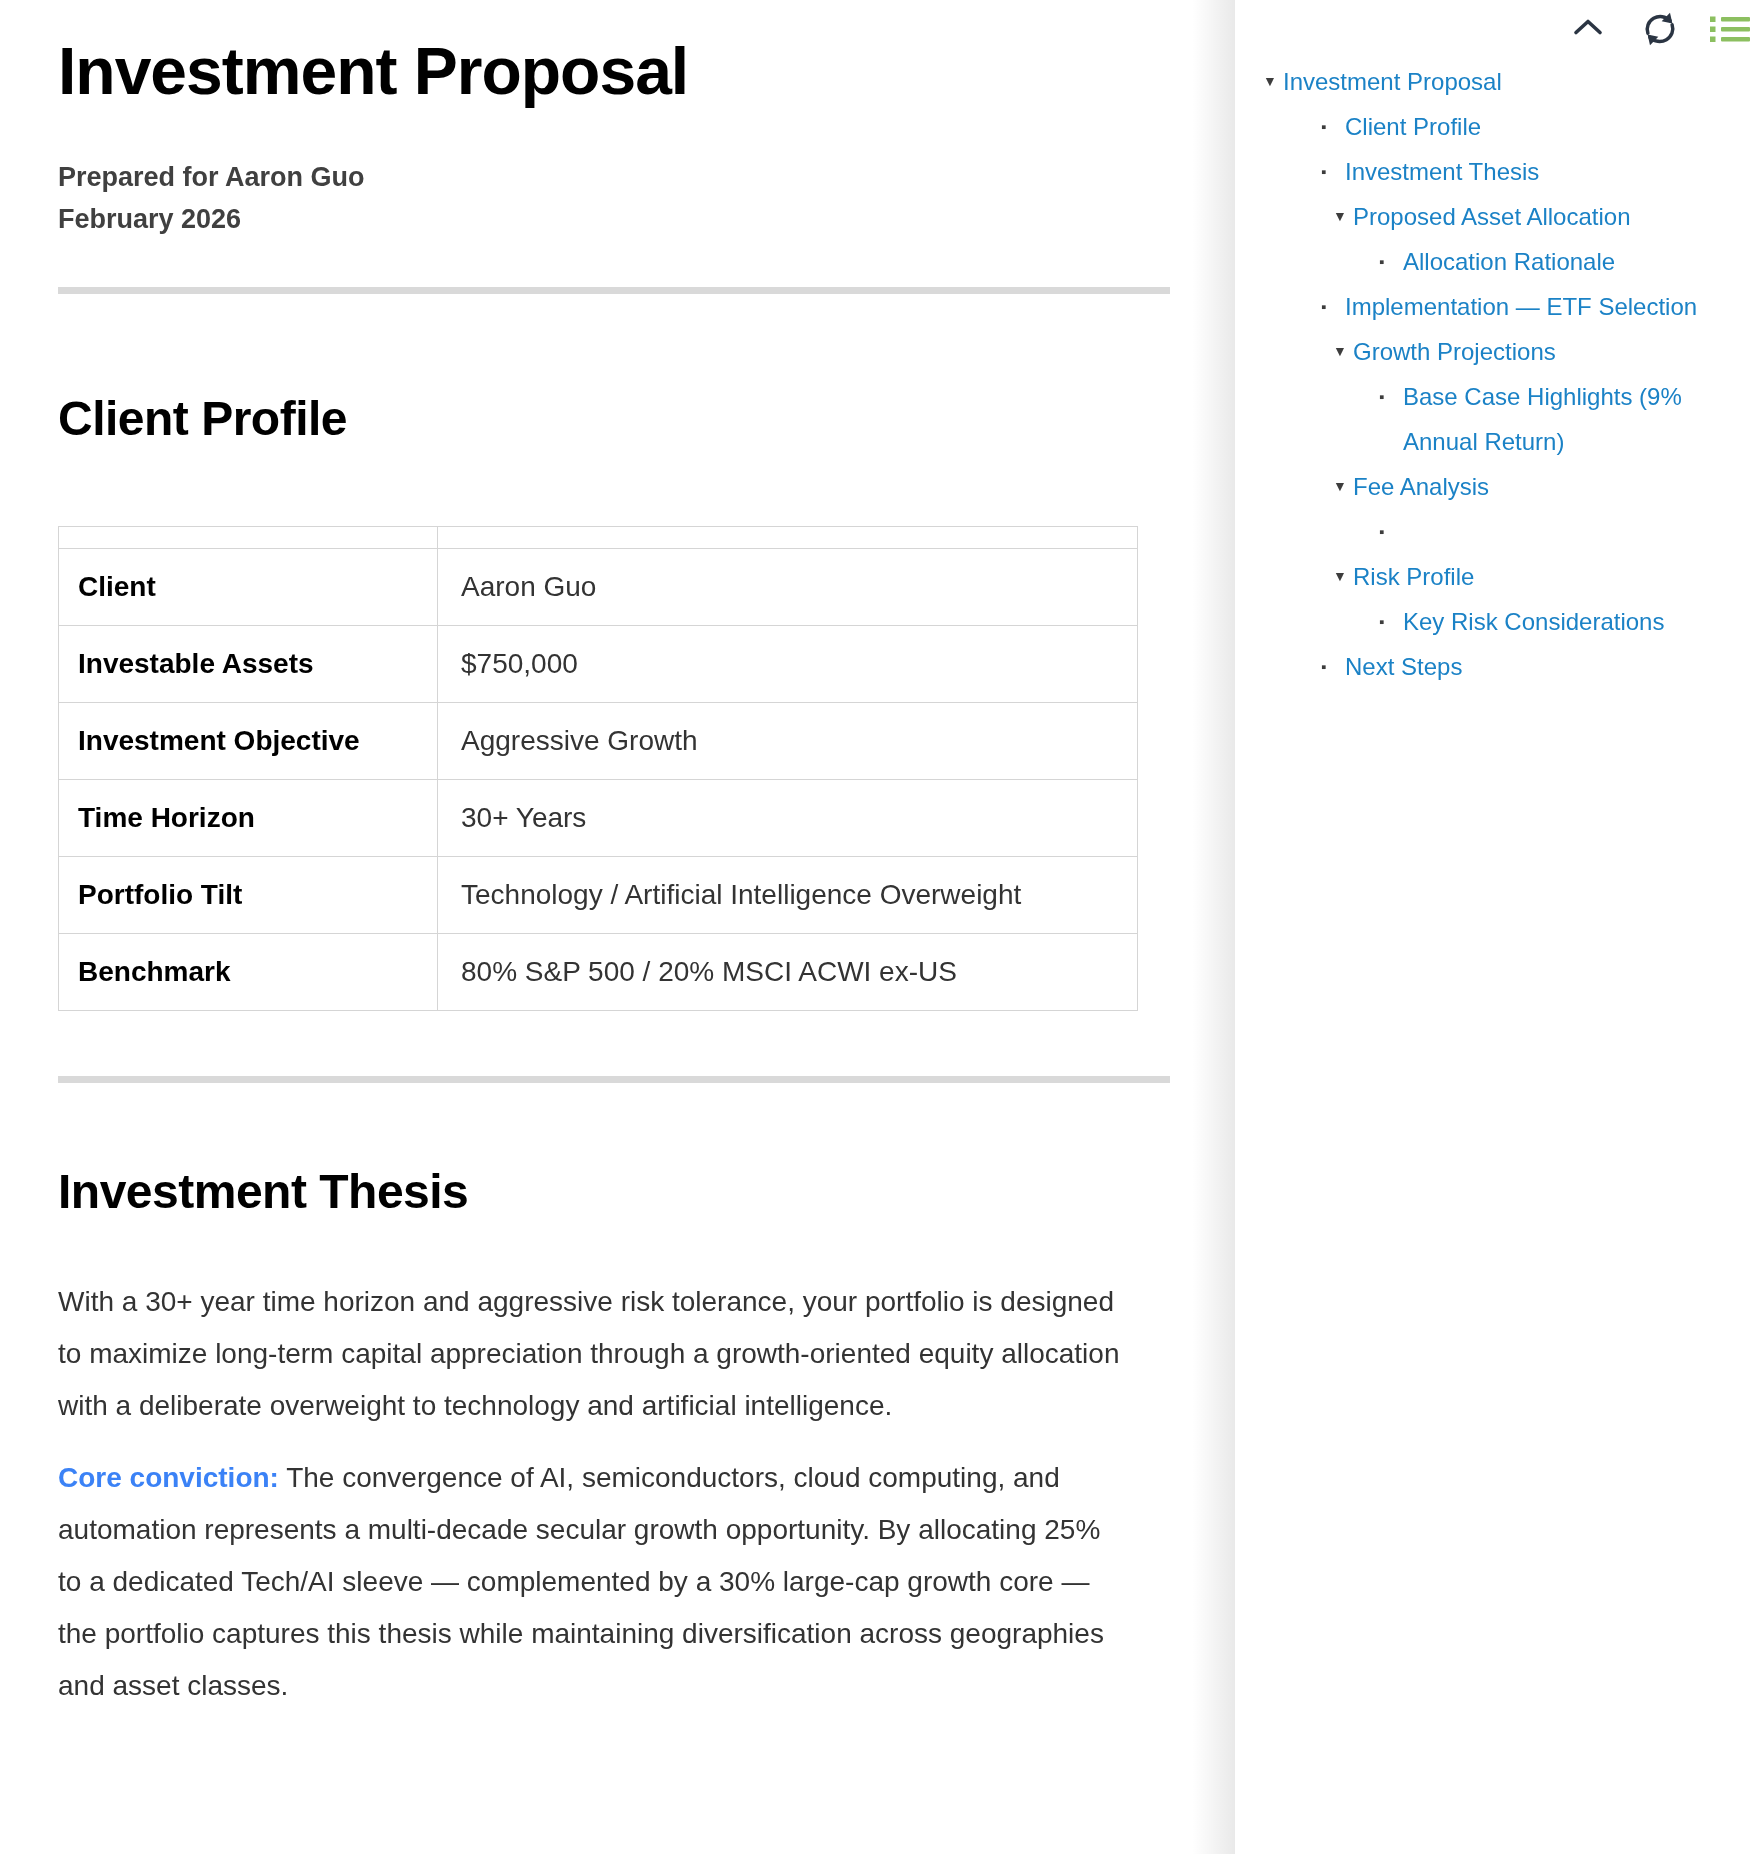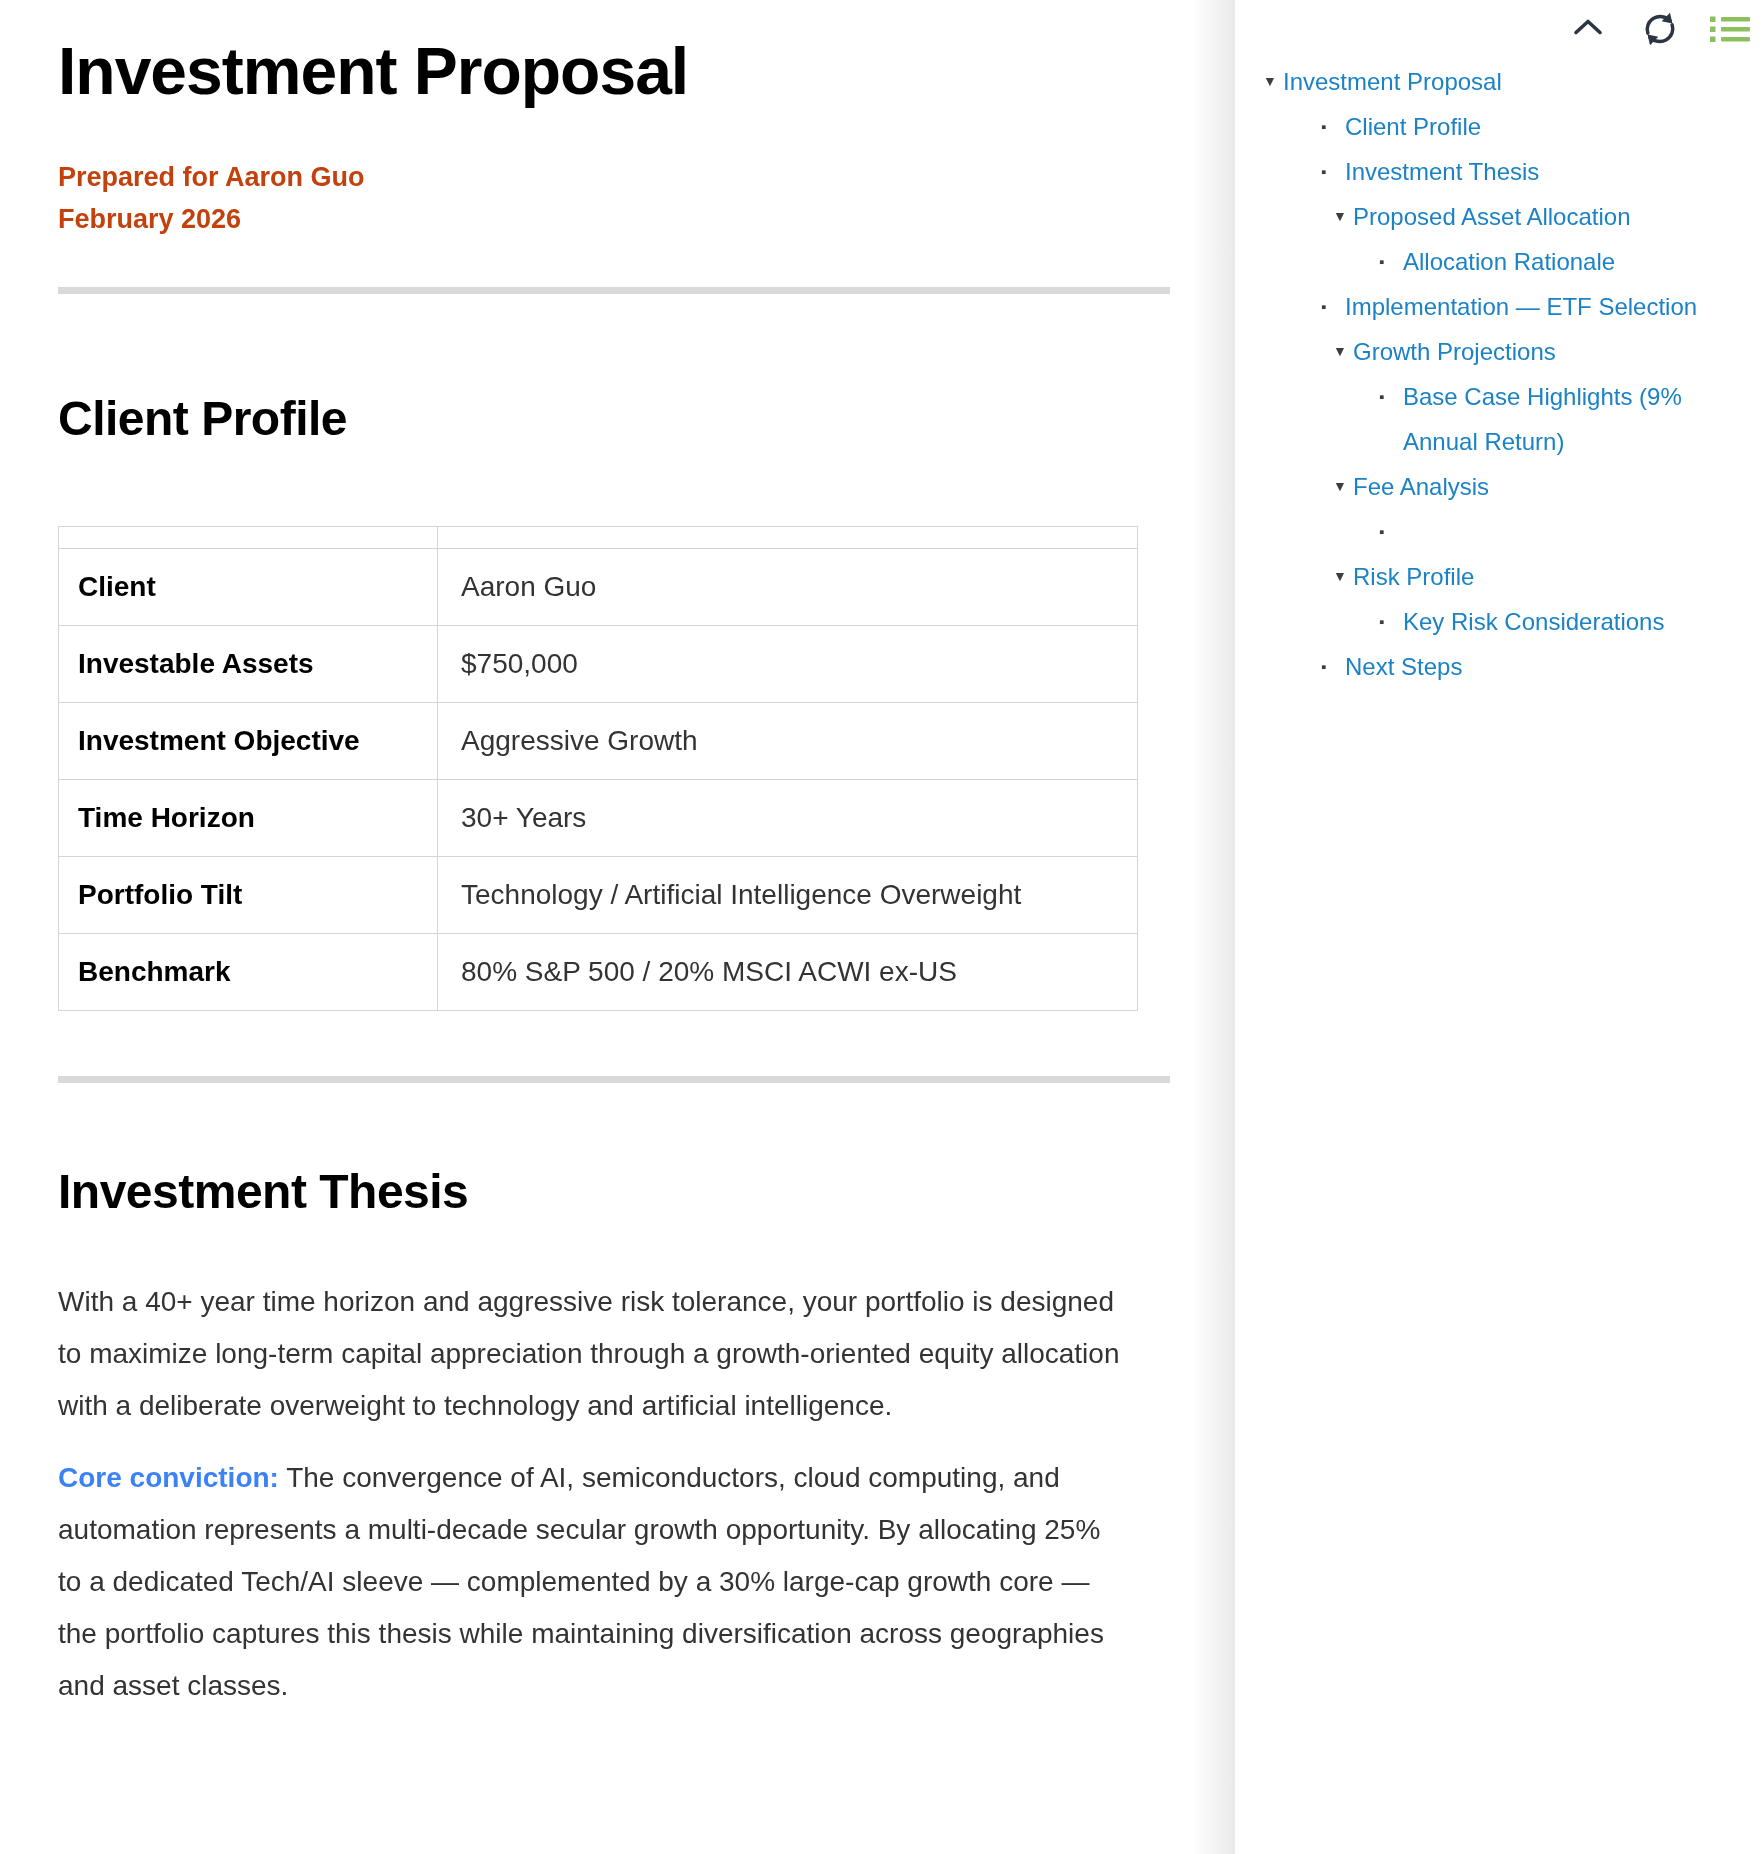--- a/index.html
+++ b/index.html
@@ -8,21 +8,21 @@
   body { position:relative; overflow:hidden; color:#333; }
 
   
   .doc-pane { position:absolute; left:0; top:0; width:1235px; height:1854px;
     background:#fff; }
   .doc-content { padding:34px 58px 0 58px; width:1235px; }
 
   .doc-title { font-size:66px; font-weight:700; color:#000; letter-spacing:-1px;
     line-height:1.15; }
 
-  .doc-meta { margin-top:46px; font-size:27px; font-weight:700; color:#c2410c;
+  .doc-meta { margin-top:46px; font-size:27px; font-weight:700; color:#404040;
     line-height:42px; }
   .doc-meta span { display:block; }
 
   .hr { height:7px; background:#d9d9d9; border:none; width:1112px; }
   .hr.first { margin-top:47px; }
   .hr.second { margin-top:65px; }
 
   .h2 { font-size:48px; font-weight:700; color:#000; line-height:1.2;
     letter-spacing:-0.5px; }
   .h2.client-profile { margin-top:96px; }
@@ -118,21 +118,21 @@
           <td class="lbl-cell">Benchmark</td>
           <td class="val-cell">80% S&amp;P 500 / 20% MSCI ACWI ex-US</td>
         </tr>
       </tbody>
     </table>
 
     <div class="hr second"></div>
 
     <h2 class="h2 thesis">Investment Thesis</h2>
 
-    <p class="para first">With a 40+ year time horizon and aggressive risk tolerance, your portfolio is designed to maximize long-term capital appreciation through a growth-oriented equity allocation with a deliberate overweight to technology and artificial intelligence.</p>
+    <p class="para first">With a 30+ year time horizon and aggressive risk tolerance, your portfolio is designed to maximize long-term capital appreciation through a growth-oriented equity allocation with a deliberate overweight to technology and artificial intelligence.</p>
 
     <p class="para"><span class="lead">Core conviction:</span><span> The convergence of AI, semiconductors, cloud computing, and automation represents a multi-decade secular growth opportunity. By allocating 25% to a dedicated Tech/AI sleeve — complemented by a 30% large-cap growth core — the portfolio captures this thesis while maintaining diversification across geographies and asset classes.</span></p>
 
   </div>
 </div>
 
 <div class="pane-shadow"></div>
 
 <div class="toc-pane">
 

